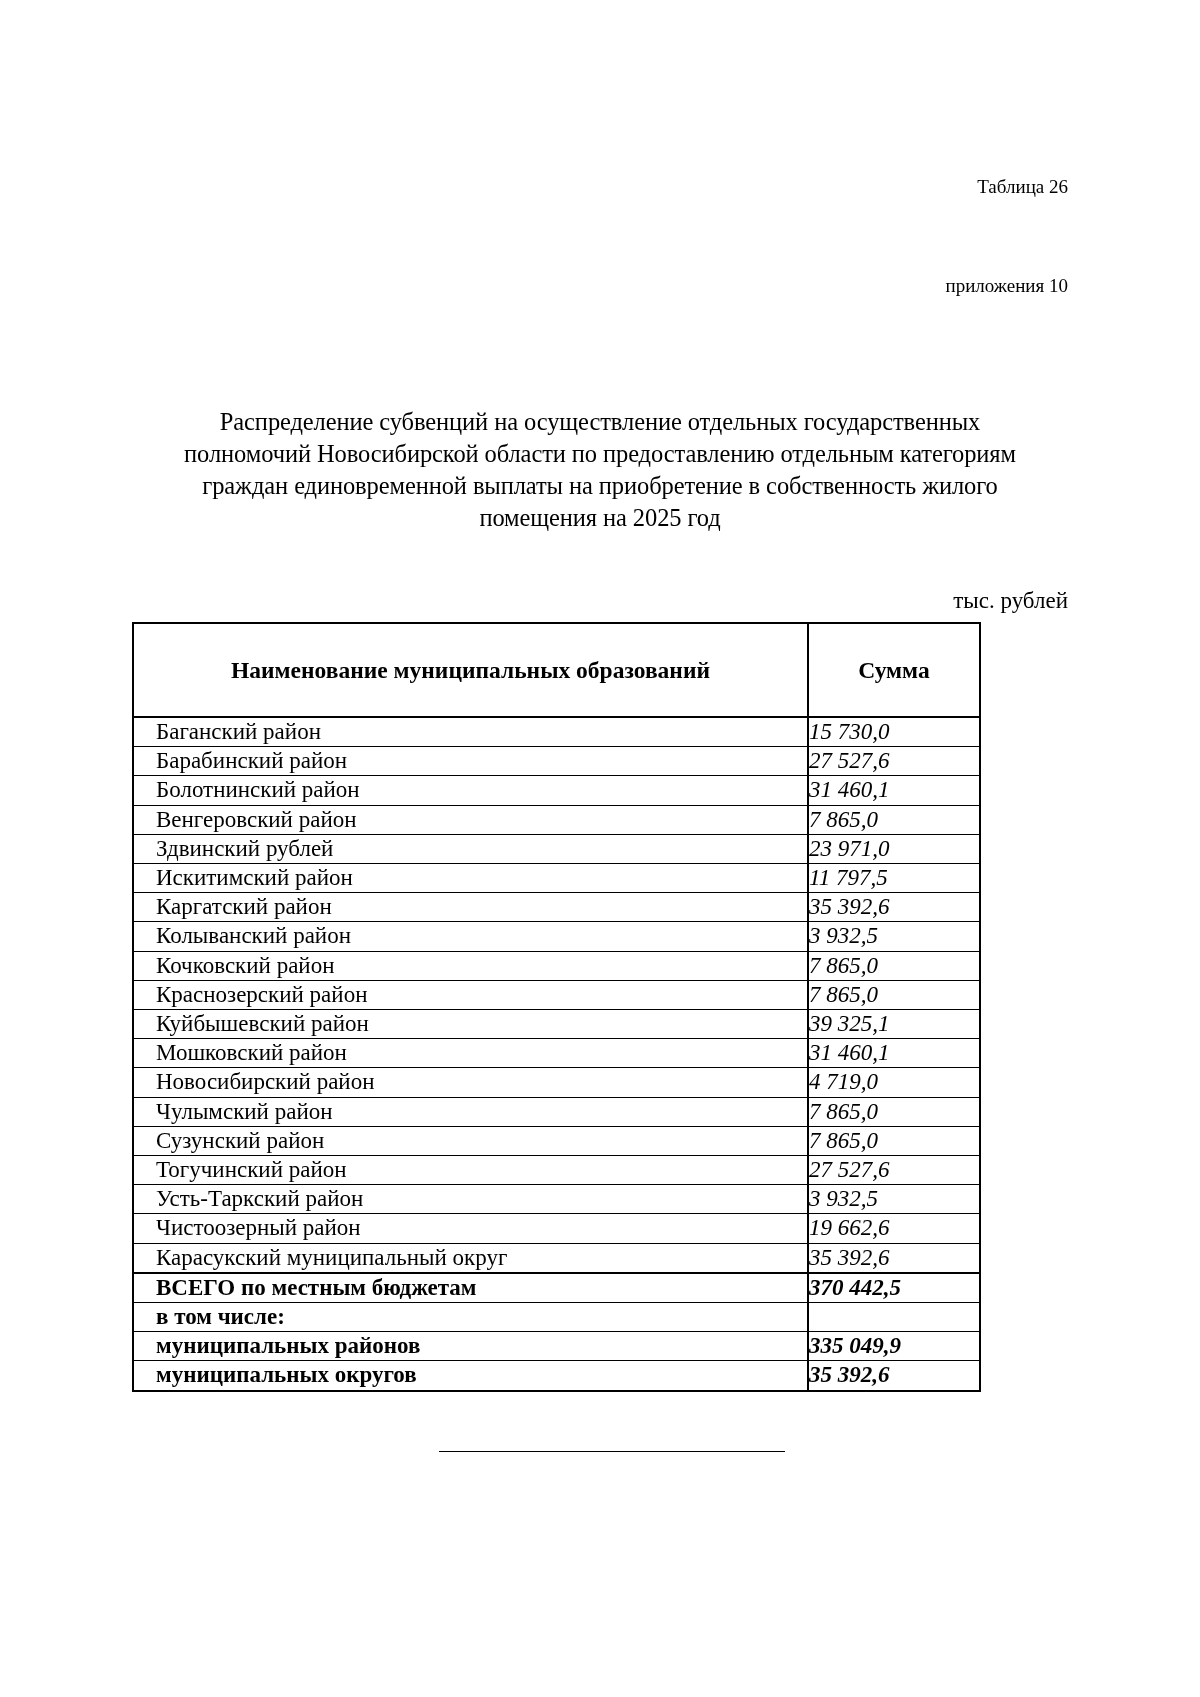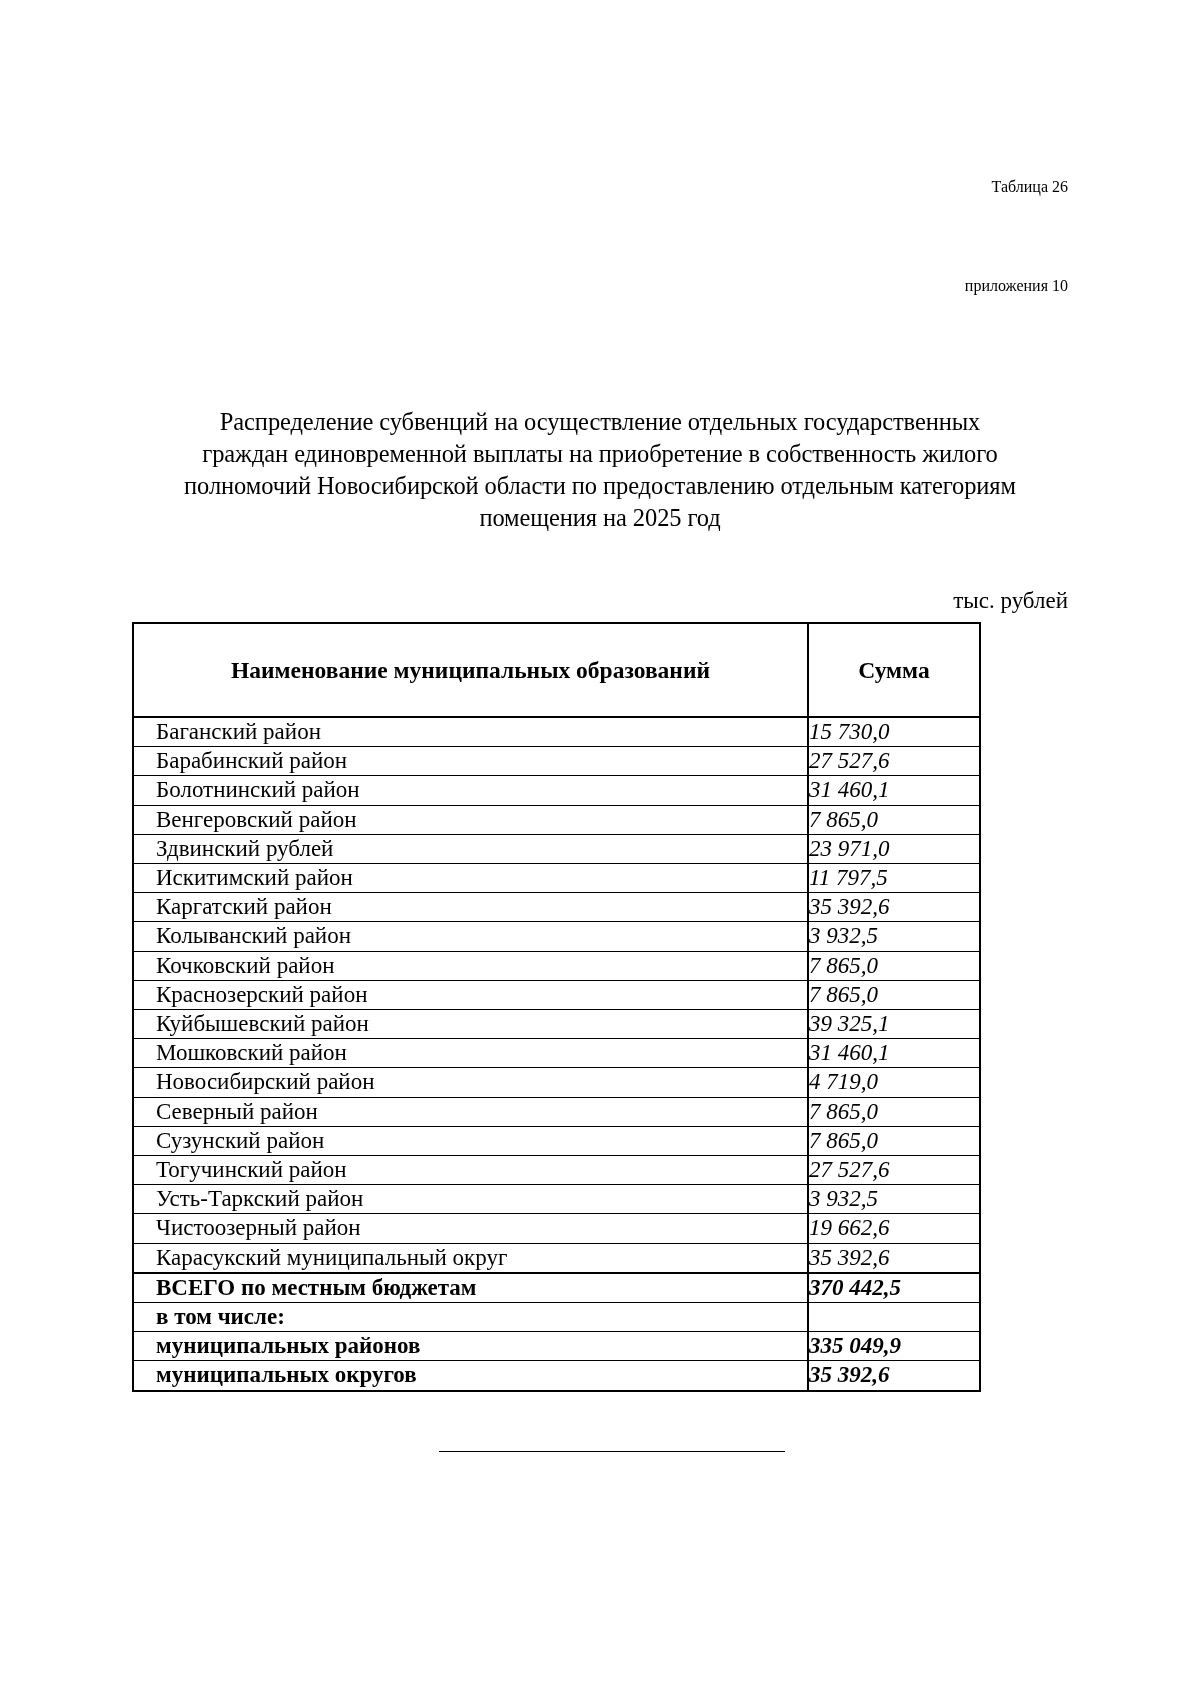--- a/index.html
+++ b/index.html
@@ -21,21 +21,21 @@
     width: 1200px;
     height: 1697px;
     box-sizing: border-box;
     padding: 0 132px 0 132px;
   }
 
   
   .doc-ref {
     padding-top: 104px;
     text-align: right;
-    font-size: 16px;
+    font-size: 19px;
     line-height: 33px;
     white-space: pre;
   }
   .doc-ref div { display: block; }
 
   
   .doc-title {
     margin-top: 38px;
     text-align: center;
     font-weight: normal;
@@ -133,22 +133,22 @@
 
 <div class="page">
 
   <div class="doc-ref">
     <div>Таблица 26</div>
     <div>приложения 10</div>
   </div>
 
   <div class="doc-title">
     <span class="tline">Распределение субвенций на осуществление отдельных государственных</span>
+    <span class="tline">полномочий Новосибирской области по предоставлению отдельным категориям</span>
     <span class="tline">граждан единовременной выплаты на приобретение в собственность жилого</span>
-    <span class="tline">полномочий Новосибирской области по предоставлению отдельным категориям</span>
     <span class="tline">помещения на 2025 год</span>
   </div>
 
   <div class="units">тыс. рублей</div>
 
   <div class="tbl-wrap">
     <table class="fin">
       <colgroup>
         <col class="c-name">
         <col class="c-sum">
@@ -206,21 +206,21 @@
           </tr>
           <tr>
             <td class="name">Мошковский район</td>
             <td class="sum">31 460,1</td>
           </tr>
           <tr>
             <td class="name">Новосибирский район</td>
             <td class="sum">4 719,0</td>
           </tr>
           <tr>
-            <td class="name">Северный район</td>
+            <td class="name">Чулымский район</td>
             <td class="sum">7 865,0</td>
           </tr>
           <tr>
             <td class="name">Сузунский район</td>
             <td class="sum">7 865,0</td>
           </tr>
           <tr>
             <td class="name">Тогучинский район</td>
             <td class="sum">27 527,6</td>
           </tr>

